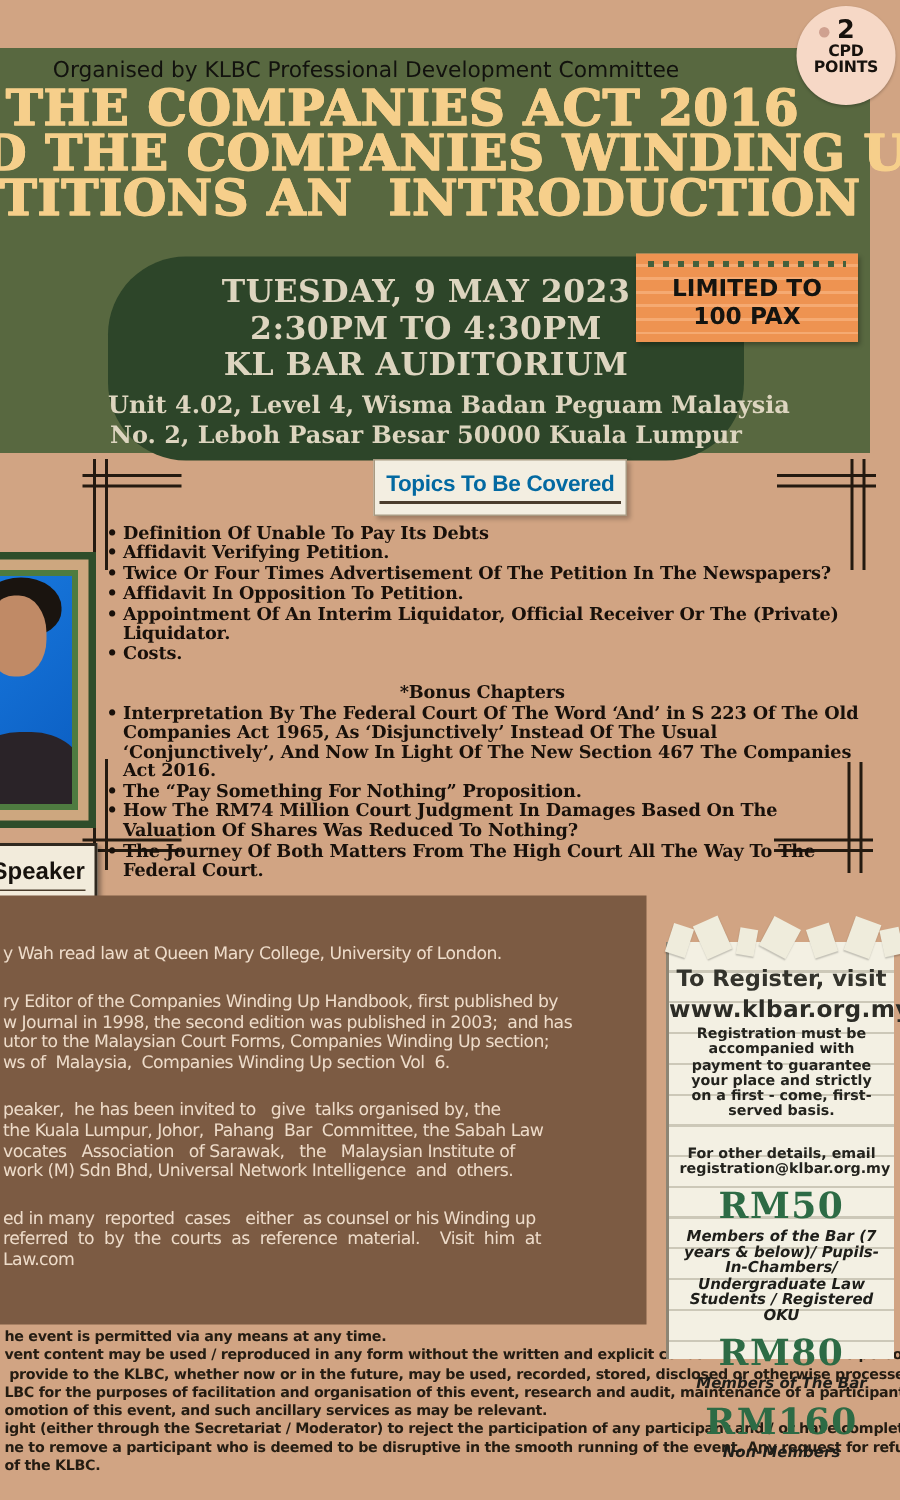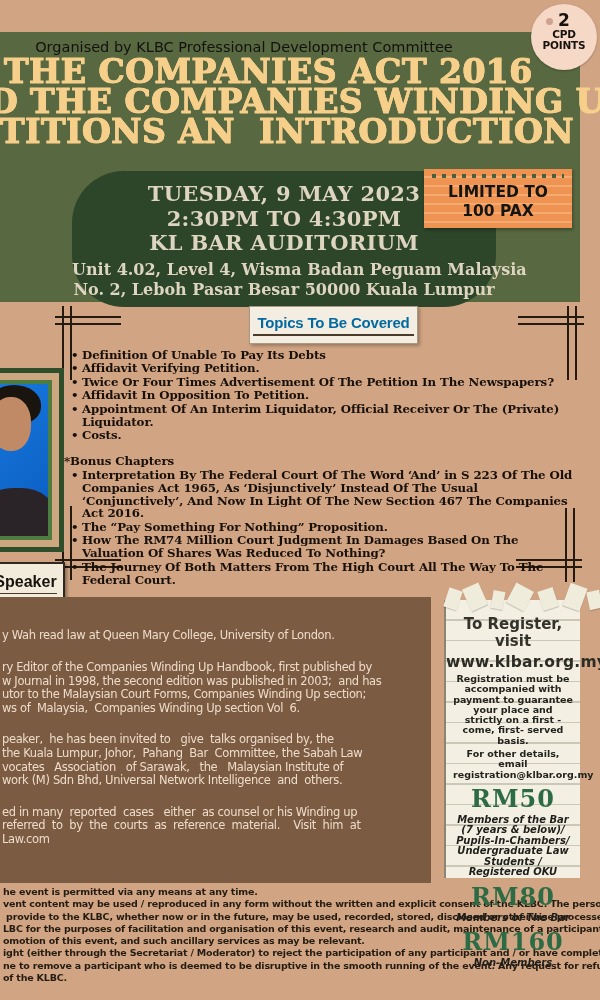--- a/index.html
+++ b/index.html
@@ -51,57 +51,57 @@
   .topics-sticker{position:absolute;left:249px;top:306px;width:167px;height:36px;background:#f3eee1;
     border:1px solid #a89a82;box-shadow:2px 2px 3px rgba(0,0,0,.25);display:flex;align-items:center;justify-content:center;}
   .topics-sticker span{font-family:"Liberation Sans",sans-serif;font-weight:bold;font-size:15px;
     letter-spacing:-.2px;color:#0369a1;border-bottom:2px solid #4a3c2c;padding:0 4px 3px;}
   
   .topics-list{position:absolute;left:80px;top:349px;width:499px;color:#18100a;
     font-family:"DejaVu Serif",serif;font-weight:bold;font-size:11.8px;line-height:12.9px;letter-spacing:-.1px;}
   .topics-list ul{list-style:none;margin:0;padding:0 0 0 2px;}
   .topics-list li{position:relative;padding-left:0;margin:0 0 .5px 0;}
   .topics-list li::before{content:"\2022";position:absolute;left:-11px;top:0;}
-  .bonus-h{margin:13px 0 1px -16px;}
+  .bonus-h{margin:13px 0 1px -16px;text-align:center;}
   
   .photo-frame{position:absolute;left:-20px;top:368px;width:84px;height:184px;background:#2e4d2a;padding:5px;box-sizing:border-box;}
   .photo-mat{width:100%;height:100%;background:#cda77f;padding:7px;box-sizing:border-box;}
   .photo-inner{width:100%;height:100%;background:#4e7b40;padding:4px;box-sizing:border-box;}
   .photo{position:relative;width:100%;height:100%;overflow:hidden;background:linear-gradient(135deg,#1878dd,#0a5cc0);}
   .photo .hair{position:absolute;left:-9px;top:1px;width:54px;height:40px;border-radius:50% 50% 45% 45%;background:#1a140f;}
   .photo .face{position:absolute;left:-5px;top:13px;width:40px;height:54px;border-radius:46%;background:#c08a66;}
   .photo .shirt{position:absolute;left:10px;bottom:22px;width:14px;height:24px;background:#e8e4de;transform:rotate(8deg);}
   .photo .suit{position:absolute;left:-18px;bottom:-14px;width:78px;height:62px;border-radius:45% 45% 0 0;background:#2a2328;}
   
   .speaker-label{position:absolute;left:-14px;top:562px;width:75px;height:38px;background:#f2ebdb;
     border:2px solid #30281f;box-shadow:2px 2px 3px rgba(0,0,0,.35);display:flex;align-items:center;justify-content:center;}
   .speaker-label span{font-family:"Liberation Sans",sans-serif;font-weight:bold;font-size:16px;color:#17120d;
     border-bottom:1.5px solid #4a3c2c;padding-bottom:2px;}
   
   .bio-box{position:absolute;left:0;top:597px;width:431px;height:286px;background:var(--brown,#7c5b43);
     box-sizing:border-box;padding:27px 4px 0 2px;}
   .bio-box p{margin:0 0 18px 0;}
   .bio-line{white-space:pre;font-size:11.5px;line-height:13.6px;letter-spacing:-.35px;color:var(--bio-text,#eedcca);}
   
-  .notepad{position:absolute;left:444px;top:600px;width:136px;height:278px;z-index:2;
+  .notepad{position:absolute;left:444px;top:628px;width:152px;height:278px;z-index:2;
     background-color:var(--paper,#f3f0e3);
     background-image:repeating-linear-gradient(to bottom,transparent 0 19px,#ccc8b8 19px 20.5px);
     border-left:2px solid #8d8574;text-align:center;box-sizing:border-box;padding-top:16px;}
   .flap{position:absolute;background:#efecdc;box-shadow:0 1px 1px rgba(0,0,0,.2);}
   .f1{left:0px;top:-11px;width:14px;height:20px;transform:rotate(18deg);}
   .f2{left:20px;top:-15px;width:18px;height:24px;transform:rotate(-24deg);}
   .f3{left:46px;top:-9px;width:12px;height:18px;transform:rotate(10deg);}
   .f4{left:64px;top:-14px;width:20px;height:22px;transform:rotate(28deg);}
   .f5{left:94px;top:-11px;width:16px;height:20px;transform:rotate(-18deg);}
   .f6{left:120px;top:-15px;width:18px;height:24px;transform:rotate(20deg);}
   .f7{left:142px;top:-9px;width:13px;height:18px;transform:rotate(-12deg);}
   .reg-h1{font-weight:600;font-size:15px;line-height:17px;color:#33332c;margin-bottom:3px;}
   .reg-h2{font-weight:600;font-size:15.5px;line-height:18px;color:#2c2c26;margin-bottom:3px;letter-spacing:.2px;}
   .reg-note{font-weight:600;font-size:9.5px;line-height:10.3px;color:#23231e;padding:0 7px;}
-  .reg-note2{margin-top:3px;}
+  .reg-note2{margin-top:18px;}
   .price{font-family:"DejaVu Serif",serif;font-weight:bold;font-size:24px;line-height:26px;
     color:var(--rm-green,#2d6b45);margin-top:6px;letter-spacing:1px;}
   .tier-desc{font-weight:bold;font-style:italic;font-size:10px;line-height:10.5px;color:#1e1e1a;margin-top:3px;padding:0 8px;}
   
   .footer{position:absolute;left:3px;top:886px;width:597px;height:104px;overflow:hidden;}
   .f-line{white-space:pre;font-weight:600;font-size:9.5px;line-height:12.3px;letter-spacing:-.2px;color:#241c12;}
 </style>
 </head>
 <body>
 

